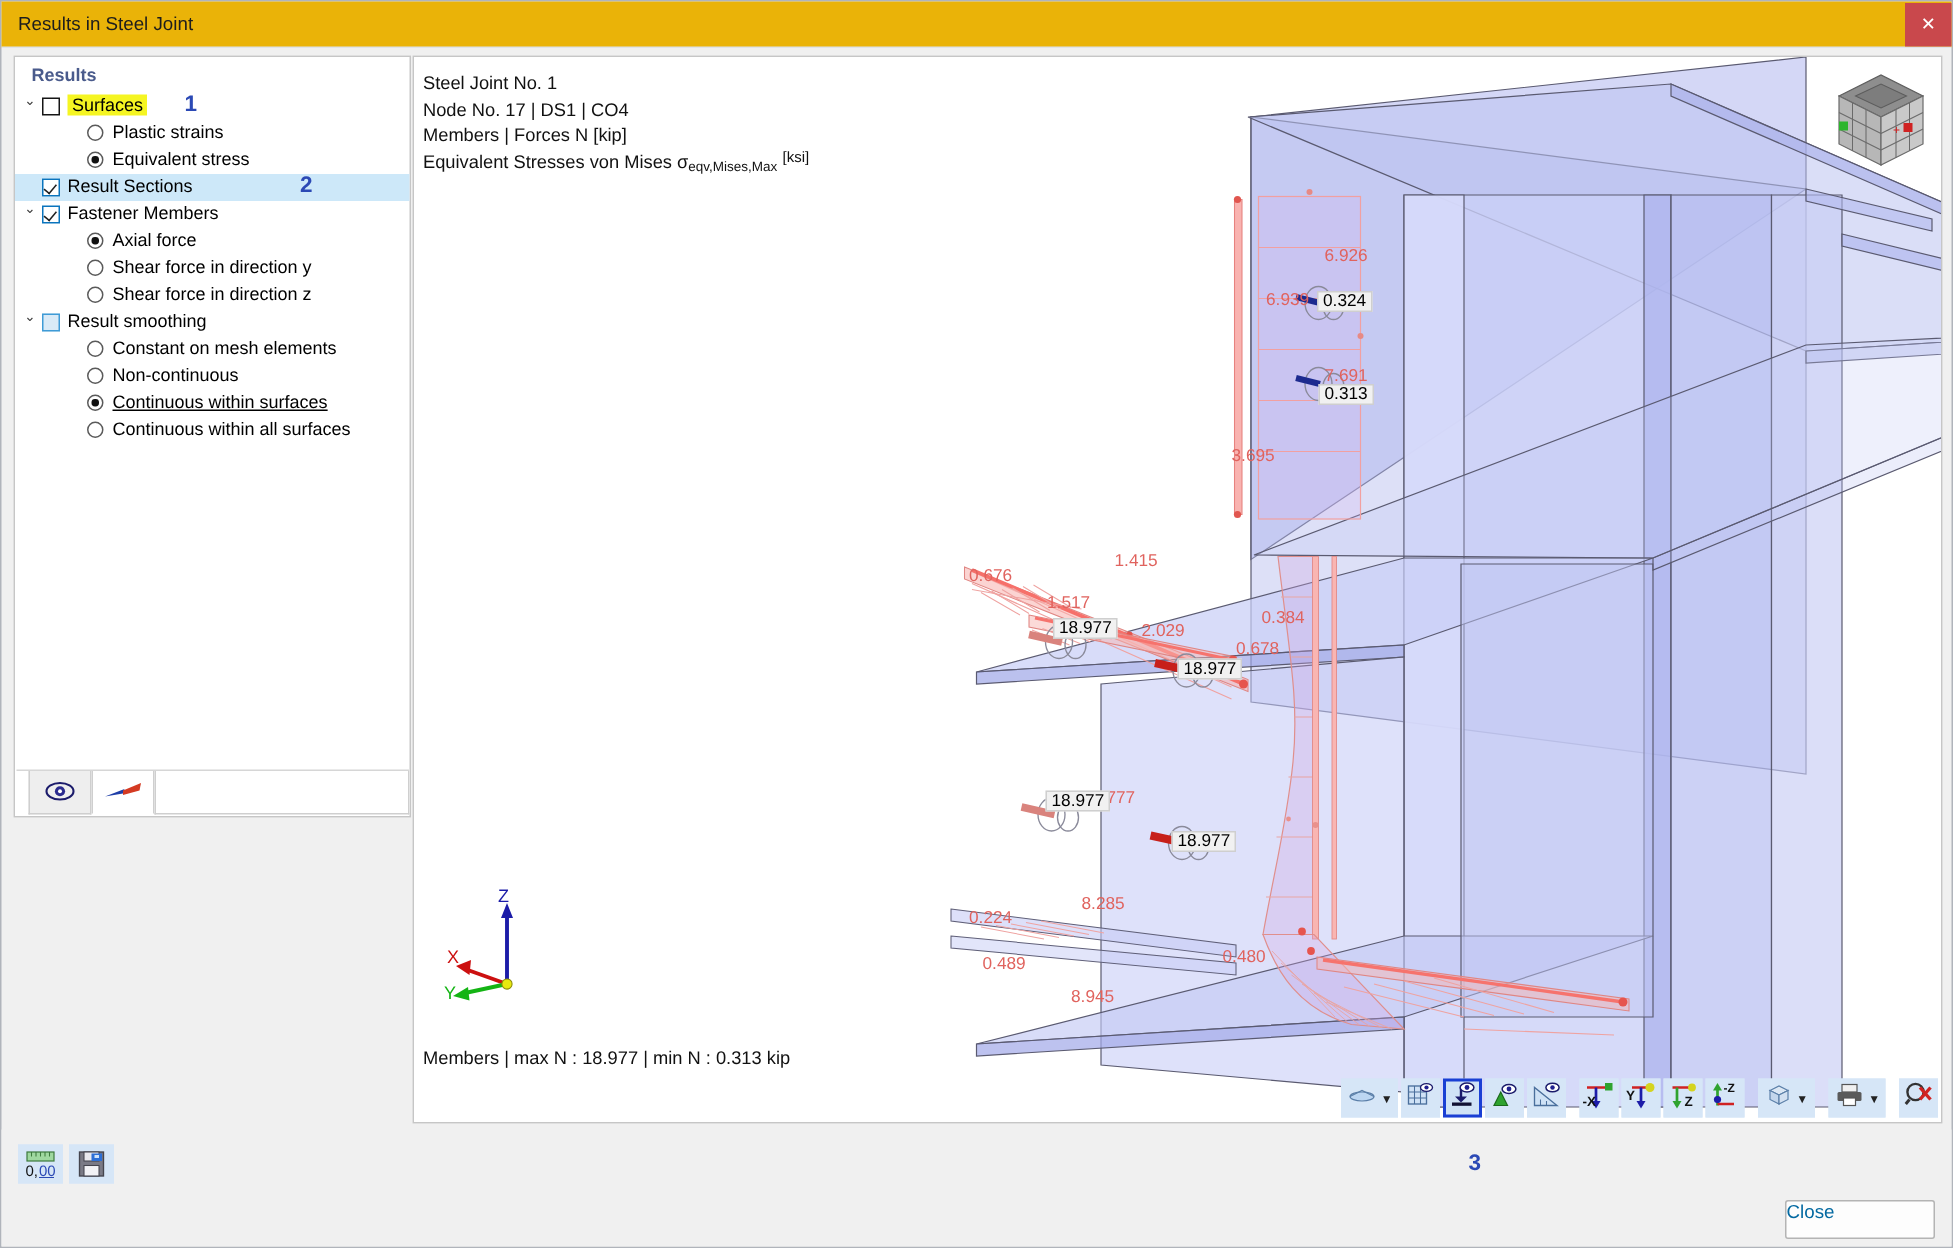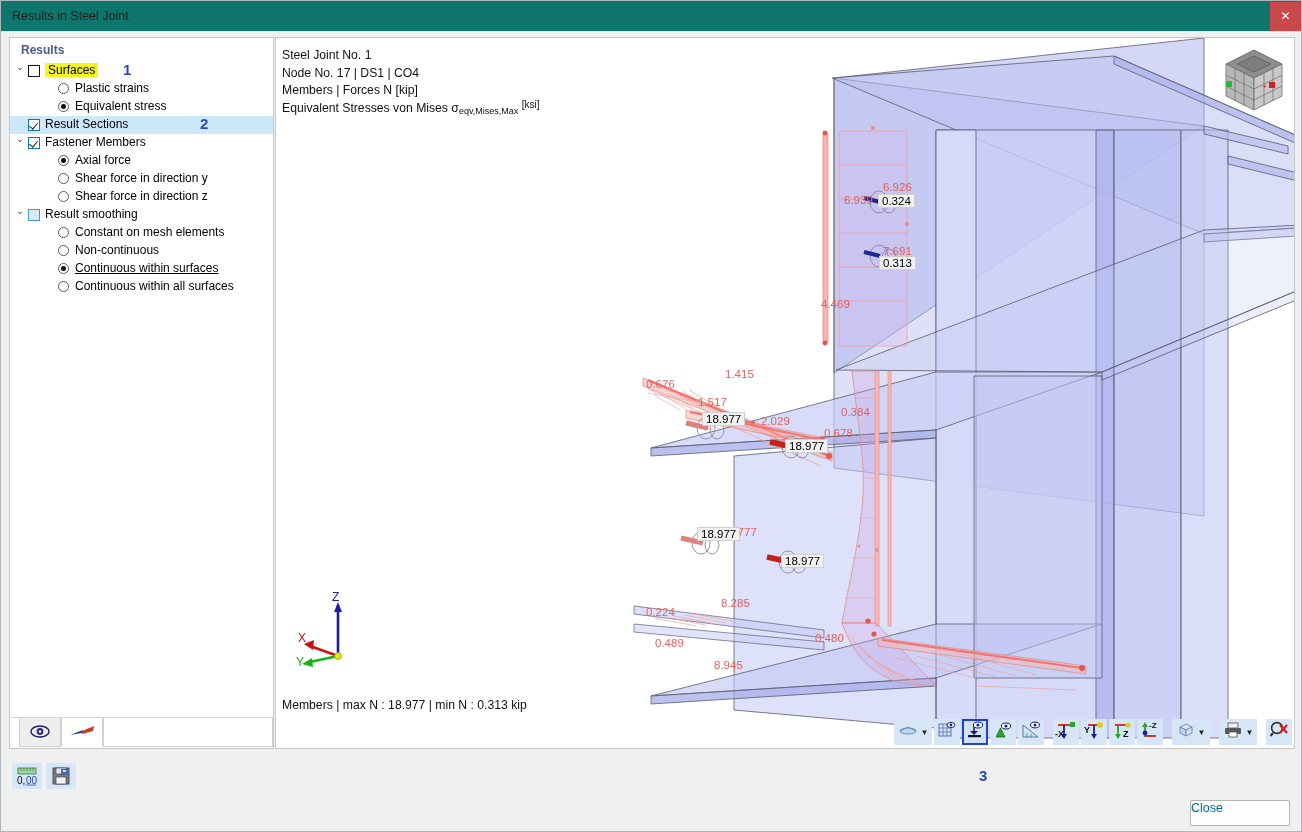--- a/index.html
+++ b/index.html
@@ -14,41 +14,41 @@
     position: relative;
     width: 1302px; height: 832px;
     background: #f0f0f0;
     border: 1px solid #b0b4bb;
   }
 
   
   #titlebar {
     position: absolute; left: 0; top: 0;
     width: 1300px; height: 31px;
-    background: #0f766e;
+    background: #eab308;
     border-bottom: 1px solid #dfe3ea;
   }
   #titlebar .title {
     position: absolute; left: 11px; top: 8px;
     font-size: 12.5px; color: #1d1d1d;
   }
   #close-x {
     position: absolute; right: 0px; top: 1px;
     width: 31px; height: 29px;
     background: #c9484c;
     color: #ffffff;
     font-size: 12px;
     line-height: 29px; text-align: center;
     cursor: pointer;
   }
 
   
   #left-panel {
     position: absolute; left: 8px; top: 36px;
-    width: 265px; height: 712px;
+    width: 265px; height: 508px;
     background: #ffffff;
     border: 1px solid #c6c6c6;
     padding-left: 38px;
   }
   #tree-head {
     position: absolute; left: 11px; top: 5px;
     font-size: 12px; font-weight: bold; color: #4a5b8c;
   }
   .tree-row {
     position: absolute; left: 0; width: 263px; height: 18px;
@@ -453,26 +453,26 @@
     <div id="view-header">
       <div>Steel Joint No. 1</div>
       <div>Node No. 17 | DS1 | CO4</div>
       <div>Members | Forces N [kip]</div>
       <div>
         <span>Equivalent Stresses von Mises </span><span>σ</span><sub>eqv,Mises,Max</sub> <sup>[ksi]</sup>
       </div>
     </div>
 
     <div id="scene-labels">
-        <div class="vlbl" style="left: 607px; top: 143px;">6.926</div>
+        <div class="vlbl" style="left: 607px; top: 127px;">6.926</div>
         <div class="vlbl" style="left: 568px; top: 156px;">6.939</div>
         <div class="vlbl" style="left: 607px; top: 207px;">7.691</div>
-        <div class="vlbl" style="left: 545px; top: 260px;">4.469</div>
+        <div class="vlbl" style="left: 545px; top: 260px;">3.695</div>
         <div class="vlbl" style="left: 370px; top: 340px;">0.676</div>
-        <div class="vlbl" style="left: 449px; top: 330px;">1.415</div>
+        <div class="vlbl" style="left: 467px; top: 330px;">1.415</div>
         <div class="vlbl" style="left: 422px; top: 358px;">1.517</div>
         <div class="vlbl" style="left: 485px; top: 377px;">2.029</div>
         <div class="vlbl" style="left: 549px; top: 368px; margin-left: 16px;">0.384</div>
         <div class="vlbl" style="left: 548px; top: 389px;">0.678</div>
         <div class="vlbl" style="left: 452px; top: 488px;">2.777</div>
         <div class="vlbl" style="left: 379px; top: 551px; margin-top: 48px;">0.489</div>
         <div class="vlbl" style="left: 370px; top: 568px;">0.224</div>
         <div class="vlbl" style="left: 445px; top: 559px;">8.285</div>
         <div class="vlbl" style="left: 539px; top: 594px;">0.480</div>
         <div class="vlbl" style="left: 438px; top: 621px;">8.945</div>

